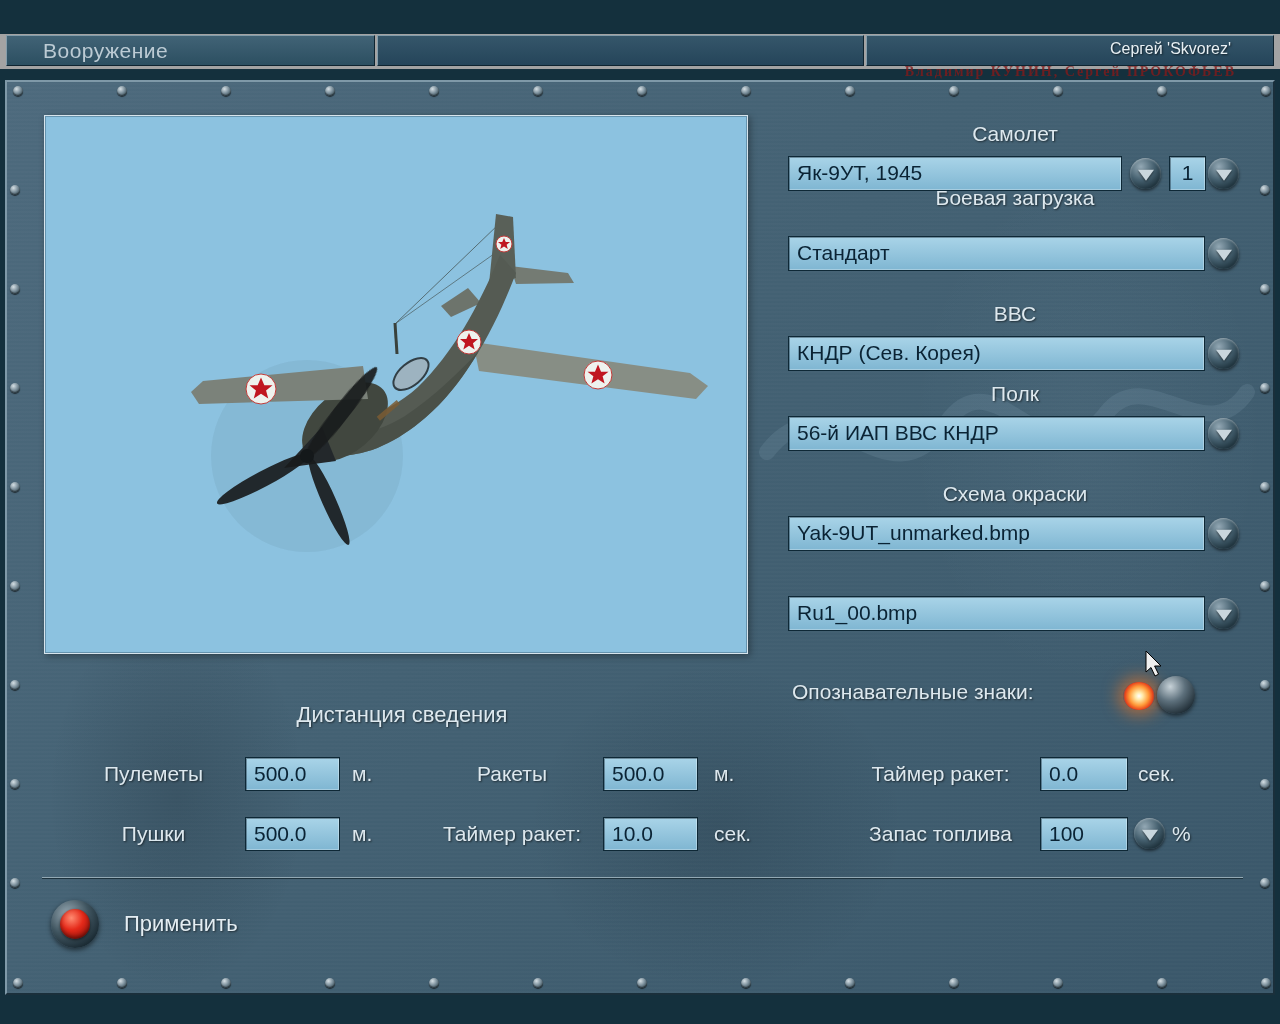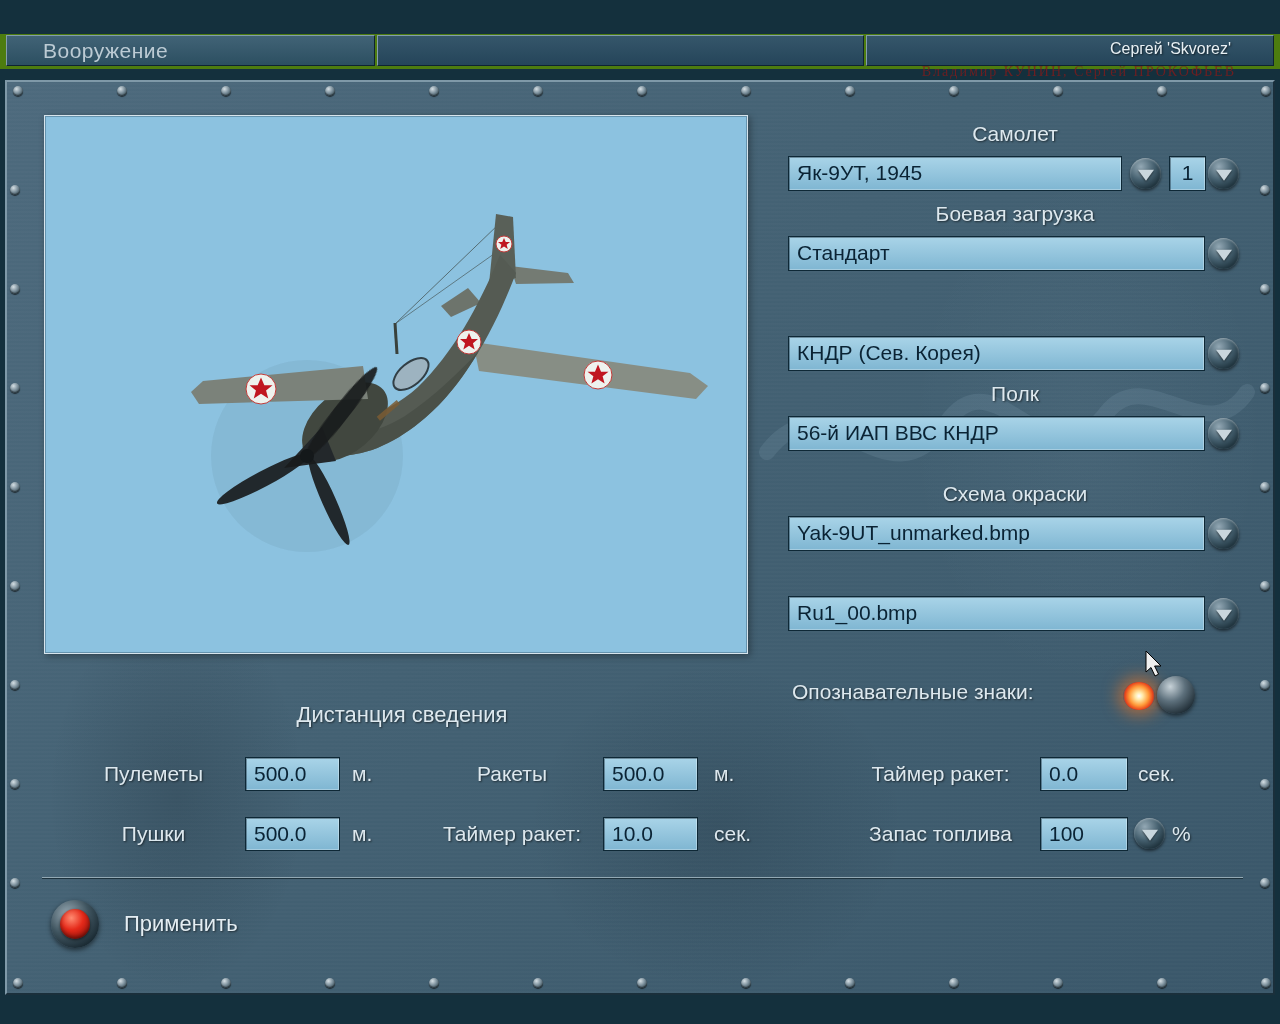--- a/index.html
+++ b/index.html
@@ -5,32 +5,32 @@
   html,body{margin:0;padding:0;}
   body{
     width:1280px;height:1024px;overflow:hidden;position:relative;
     background:#14303d;
     font-family:"Liberation Sans",sans-serif;
     -webkit-font-smoothing:antialiased;
   }
   .stage{position:absolute;inset:0;}
 
   
-  .topbar{position:absolute;left:0;top:34px;width:1280px;height:35px;background:#4d7c0f;}
+  .topbar{position:absolute;left:0;top:34px;width:1280px;height:35px;background:#a3a3a3;}
   .seg{position:absolute;top:1px;height:31px;box-sizing:border-box;
     background:linear-gradient(#35566a,#25455a);
     border-top:1px solid #849dab;border-left:1px solid #849dab;
     border-right:1px solid #0f2430;border-bottom:1px solid #0f2430;}
   .seg1{left:6px;width:369px;background:linear-gradient(#416376,#2c4f61);}
   .seg2{left:377px;width:487px;}
   .seg3{left:866px;width:408px;}
   .tab-label{position:absolute;left:36px;top:3px;font-size:21px;color:#bccbd4;letter-spacing:.5px;}
   .player{position:absolute;right:42px;top:4px;font-size:16px;color:#e8f0f4;text-shadow:1px 1px 2px rgba(0,0,0,.6);}
   .credit{position:absolute;right:44px;top:64px;z-index:3;font-family:"Liberation Serif",serif;
-    font-weight:normal;font-size:14px;letter-spacing:2px;color:rgba(130,26,26,.8);text-align:right;}
+    font-weight:bold;font-size:14px;letter-spacing:2px;color:rgba(130,26,26,.8);text-align:right;}
 
   
   .panel{position:absolute;left:5px;top:80px;width:1270px;height:915px;box-sizing:border-box;z-index:2;
     background:linear-gradient(135deg,#4d6a7d 0%,#436173 45%,#3a576a 100%);
     border-top:2px solid #7f99a8;border-left:2px solid #7f99a8;
     border-right:2px solid #1a2f3b;border-bottom:2px solid #1a2f3b;}
   .panel::before{content:"";position:absolute;inset:0;pointer-events:none;
     background:repeating-linear-gradient(0deg,rgba(255,255,255,.015) 0 2px,transparent 2px 4px);}
   .ghost{position:absolute;pointer-events:none;}
   .script-svg{position:absolute;pointer-events:none;}
@@ -188,26 +188,27 @@
     <div class="sec-label" style="top:40px">Самолет</div>
     <div class="field" style="left:781px;top:74px;width:334px">Як-9УТ, 1945</div>
     <div class="arrow-btn" style="left:1123px;top:76px">
         <span class="tri"></span>
       </div>
     <div class="field center" style="left:1162px;top:74px;width:37px">1</div>
     <div class="arrow-btn" style="left:1201px;top:76px">
         <span class="tri"></span>
       </div>
 
-    <div class="sec-label" style="top:120px">Боевая загрузка</div>
+    <div class="sec-label" style="top:104px">Боевая загрузка</div>
     <div class="field" style="left:781px;top:154px;width:417px">Стандарт</div>
     <div class="arrow-btn" style="left:1201px;top:156px">
         <span class="tri"></span>
       </div>
 
+    <div class="sec-label" style="top:220px">ВВС</div>
     <div class="field" style="left:781px;top:254px;width:417px">КНДР (Сев. Корея)</div>
     <div class="arrow-btn" style="left:1201px;top:256px">
         <span class="tri"></span>
       </div>
 
     <div class="sec-label" style="top:300px">Полк</div>
     <div class="field" style="left:781px;top:334px;width:417px">56-й ИАП ВВС КНДР</div>
     <div class="arrow-btn" style="left:1201px;top:336px">
         <span class="tri"></span>
       </div>

